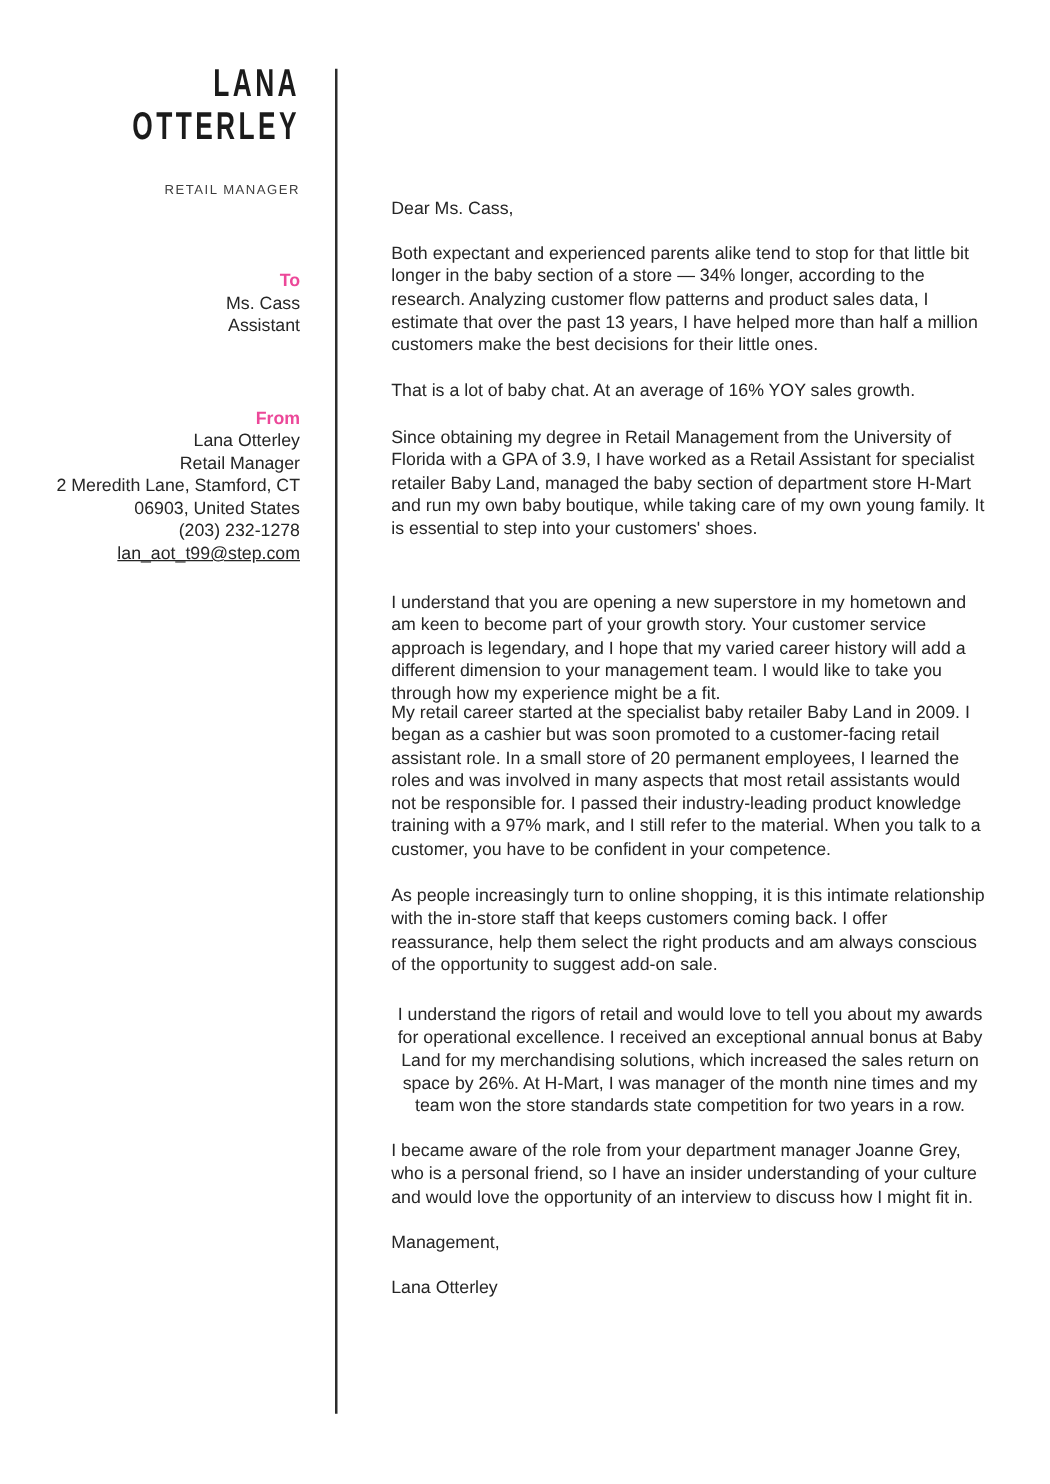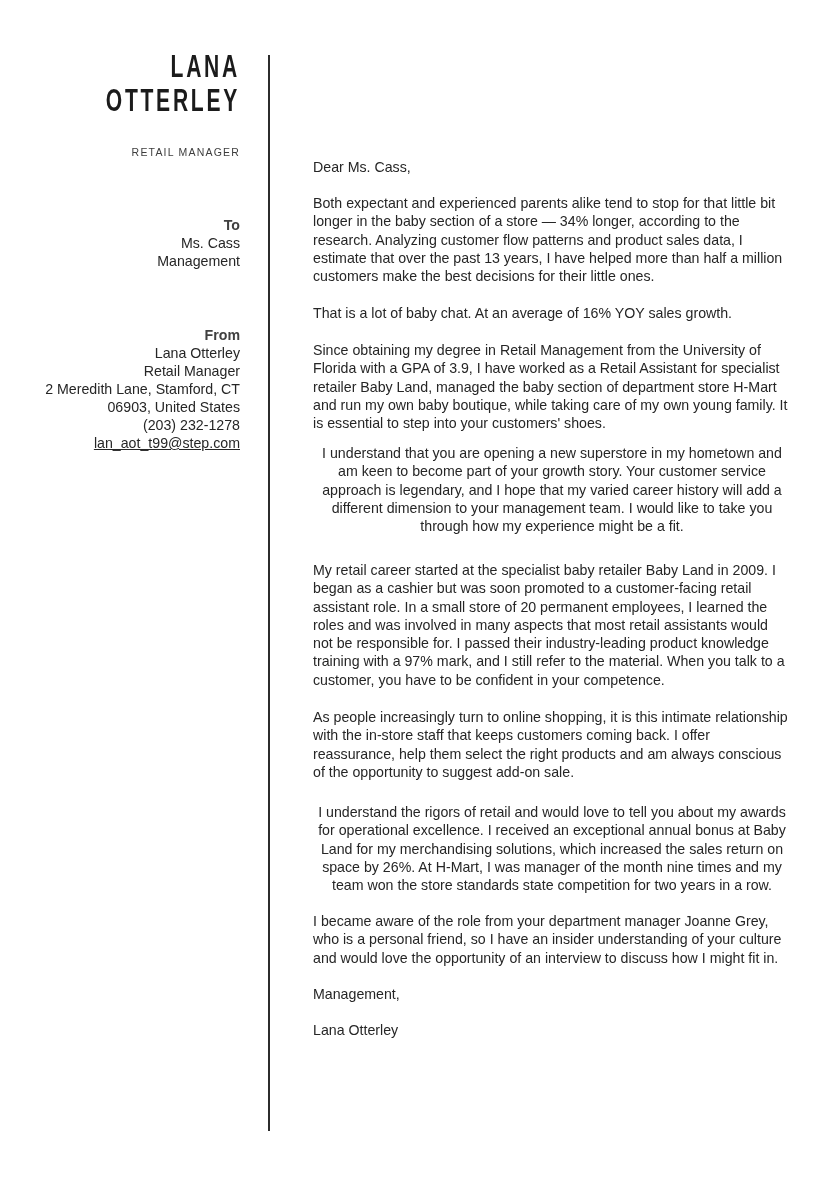--- a/index.html
+++ b/index.html
@@ -56,21 +56,21 @@
     width: 240px;
     text-align: right;
     font-size: 14.2px;
     line-height: 18px;
     color: #262626;
   }
   .to-block   { top: 216px; }
   .from-block { top: 326px; }
   .contact-label {
     font-weight: 700;
-    color: #404040;
+    color: #ec4899;
     padding-left: 33px;
   }
   .email-link {
     color: #262626;
     text-decoration: underline;
     cursor: pointer;
   }
 
   
   .divider {
@@ -95,21 +95,21 @@
   .letter p {
     position: absolute;
     left: 0;
     width: 100%;
     margin: 16px;
   }
   .greeting   { top: 142px; }
   .para-1     { top: 178px; }
   .para-2     { top: 288px; }
   .para-3     { top: 325px; }
-  .para-4     { top: 428px; text-align: center; }
+  .para-4     { top: 457px; }
   .para-5     { top: 545px; }
   .para-6     { top: 692px; }
   .para-7     { top: 787px; text-align: center; }
   .para-8     { top: 896px; }
   .closing    { top: 969px; }
   .signature  { top: 1005px; }
 </style>
 </head>
 <body>
 
@@ -117,21 +117,21 @@
 
   <div class="sidebar">
 
     <div class="name-block">LANA OTTERLEY</div>
 
     <div class="job-title">RETAIL MANAGER</div>
 
     <div class="contact-block to-block">
       <div class="contact-label">To</div>
       <div>Ms. Cass</div>
-      <div>Management</div>
+      <div>Assistant</div>
     </div>
 
     <div class="contact-block from-block">
       <div class="contact-label">From</div>
       <div>Lana Otterley</div>
       <div>Retail Manager</div>
       <div>2 Meredith Lane, Stamford, CT</div>
       <div>06903, United States</div>
       <div>(203) 232-1278</div>
       <div>

